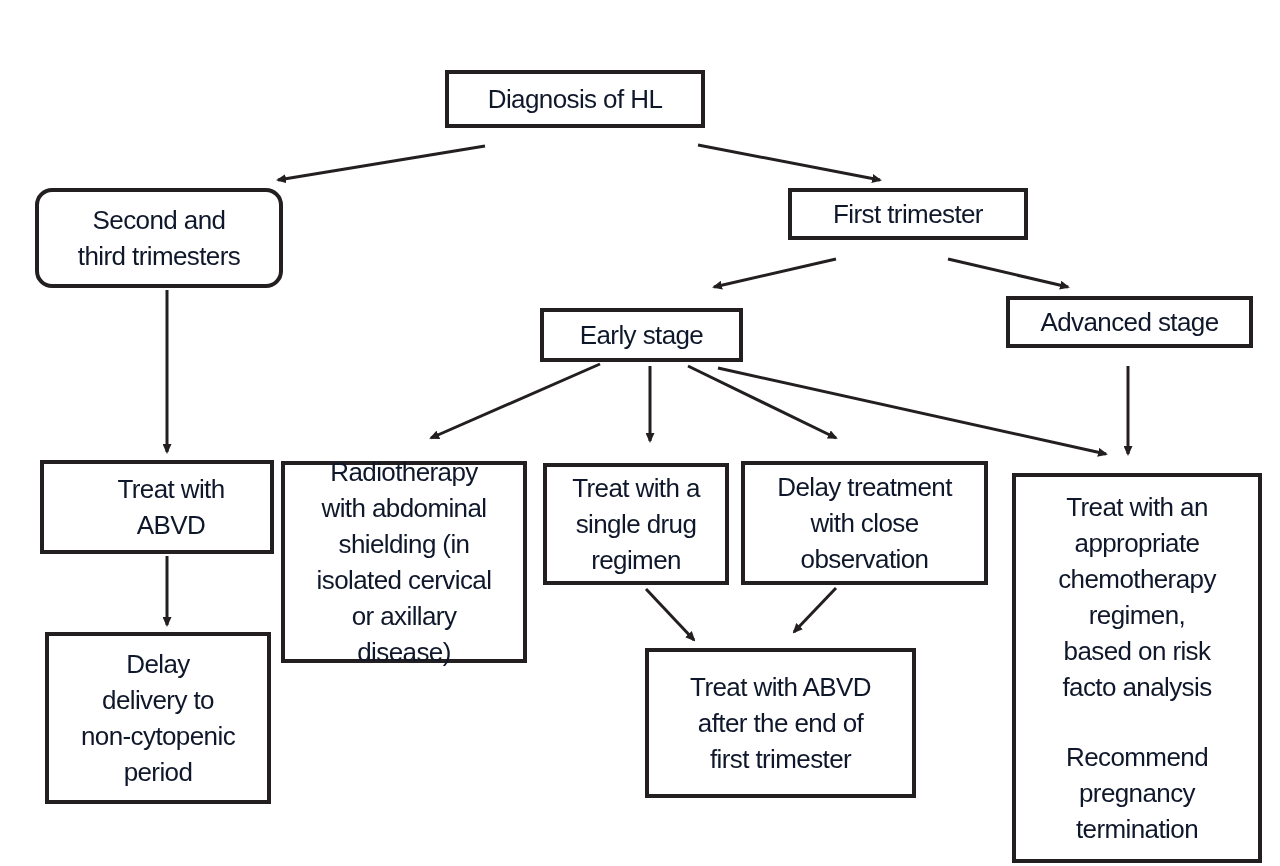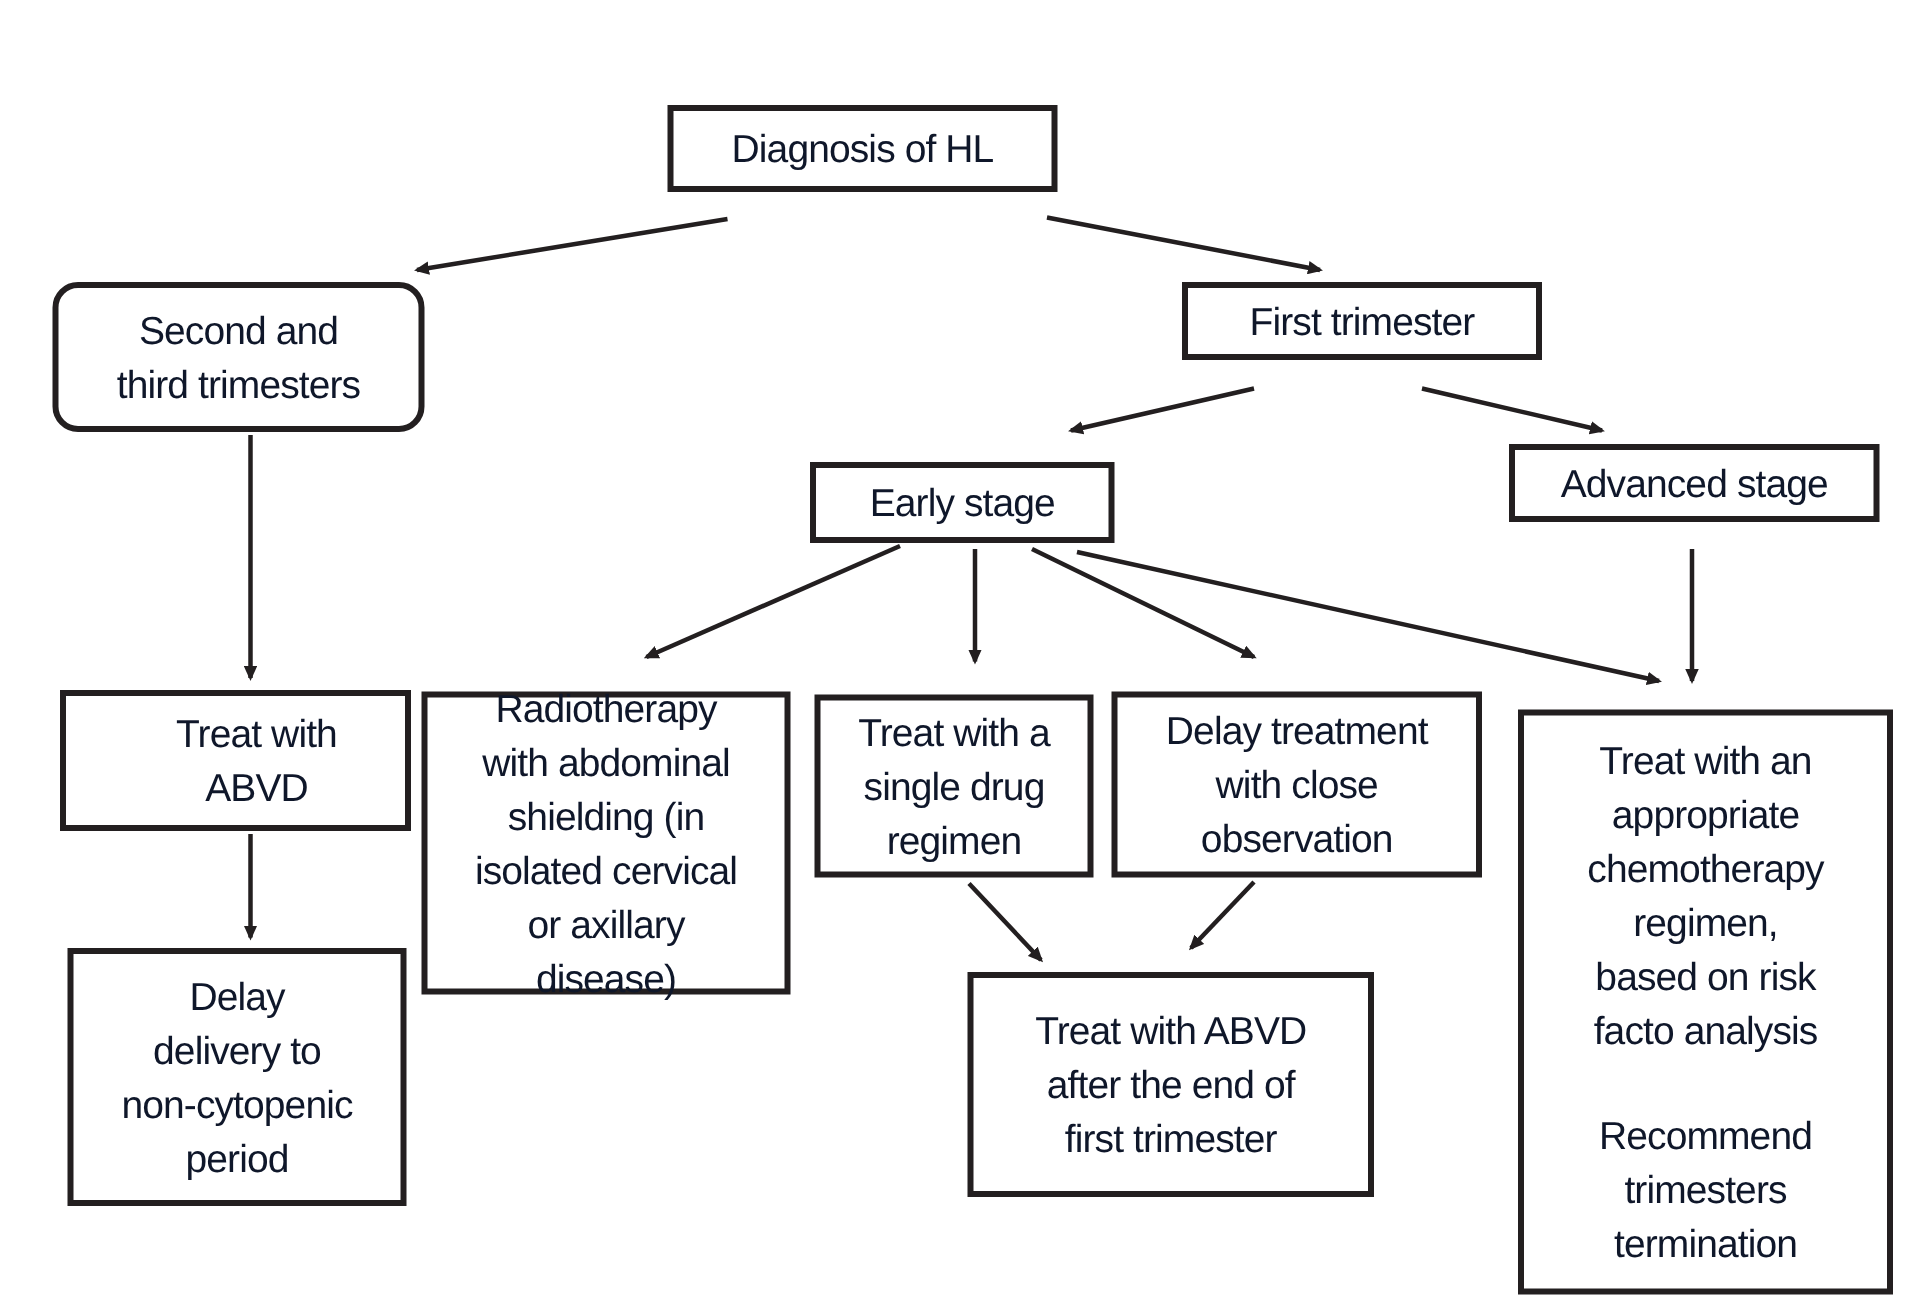--- a/index.html
+++ b/index.html
@@ -126,21 +126,21 @@
 
   <div class="node" style="left:1012px; top:461px; width:250px; height:390px;margin-top:12px;">
     <span class="node-label">Treat with an
 appropriate
 chemotherapy
 regimen,
 based on risk
 facto analysis</span>
     <span class="node-gap"></span>
     <span class="node-label">Recommend
-trimesters
+pregnancy
 termination</span>
   </div>
 
   <div class="node" style="left:645px; top:648px; width:271px; height:150px;">
     <span class="node-label">Treat with ABVD
 after the end of
 first trimester</span>
   </div>
 
   <div class="node" style="left:45px; top:632px; width:226px; height:172px;">

